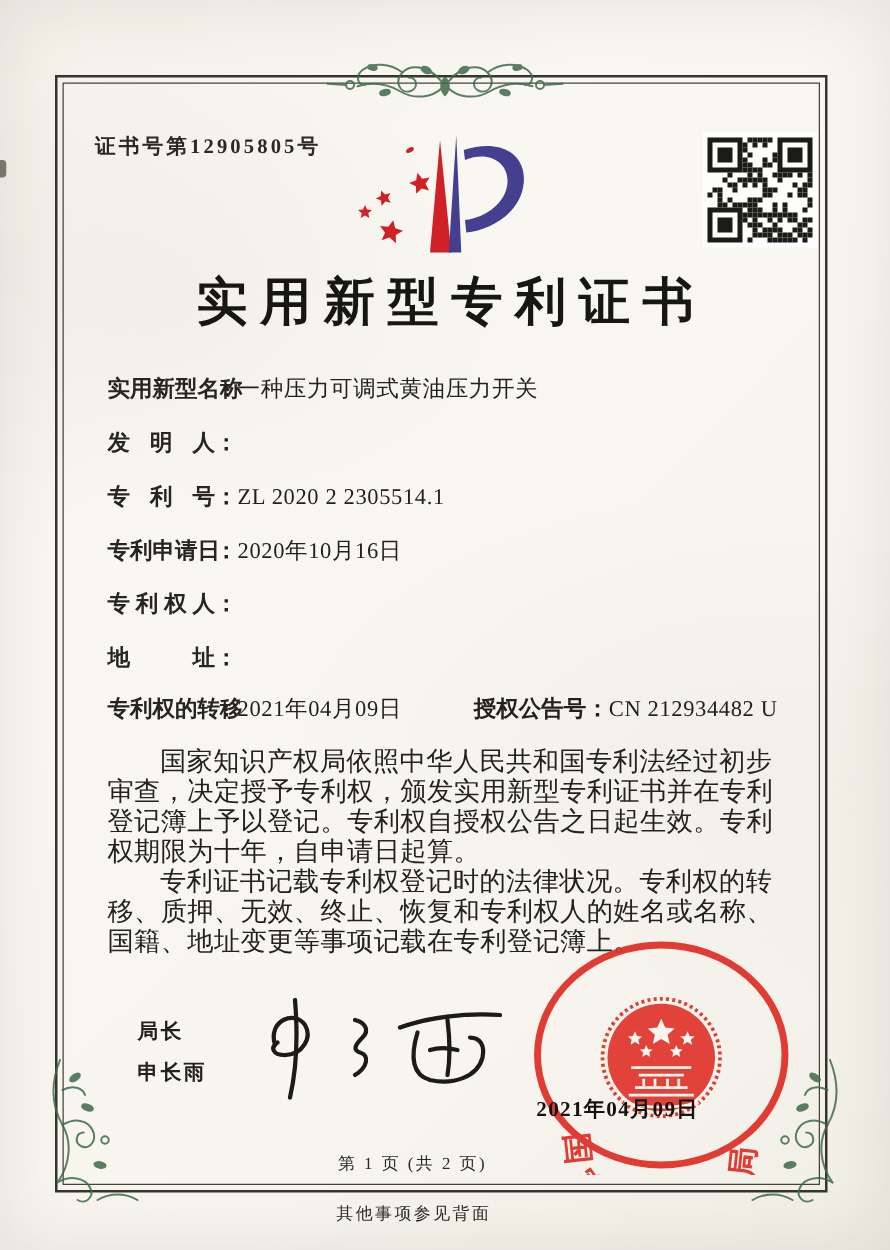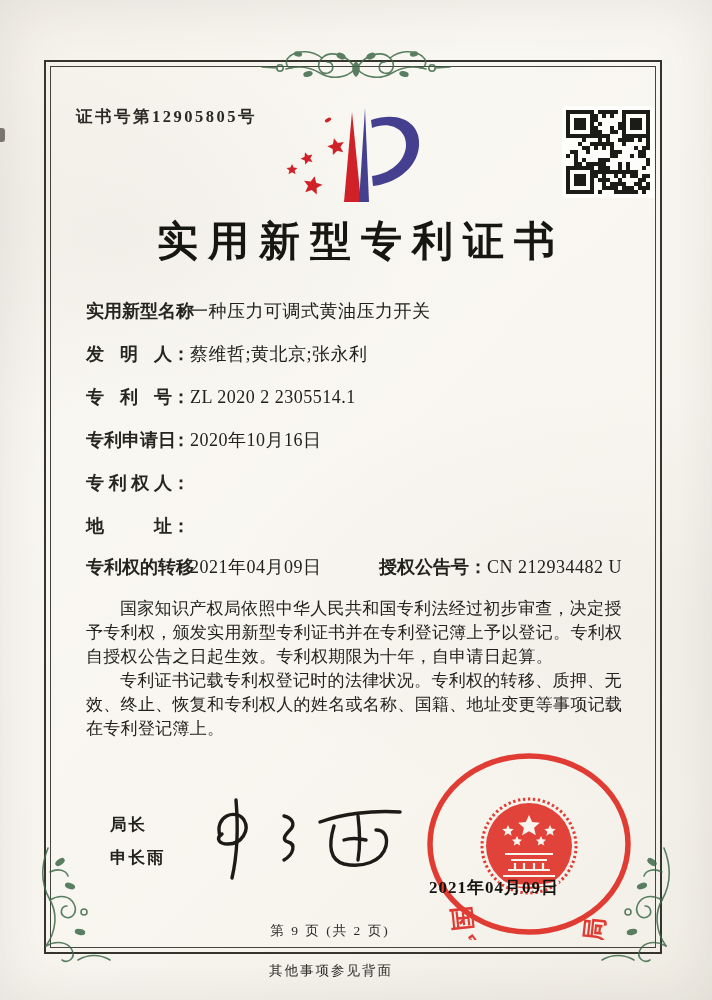--- a/index.html
+++ b/index.html
@@ -45,21 +45,21 @@
     text-align:justify; text-align-last:justify; -moz-text-align-last:justify;
     white-space:nowrap; overflow:visible; font-weight:600; color:#262521;
   }
   .fcolon { flex:0 0 16px; font-weight:600; }
   .fvalue { flex:1 1 auto; max-width:446px; color:#22211c; letter-spacing:0.5px; }
   .grant-row { display:flex; line-height:22px; }
   .grant-row .fvalue { max-width:185px; flex:0 0 185px; }
   .glabel2 { flex:0 0 auto; font-weight:600; margin-left:4px; }
   .body-text {
     position:absolute; left:86px; top:597px; width:544px;
-    font-size:17px; line-height:24px; color:#23221d; letter-spacing:0.3px;
+    font-size:21px; line-height:24px; color:#23221d; letter-spacing:0.3px;
   }
   .body-text p { text-indent:2em; margin:0; }
   .director-label { position:absolute; left:110px; top:814px; font-size:16.5px; font-weight:600; letter-spacing:2px;}
   .director-name  { position:absolute; left:110px; top:847px; font-size:16.5px; font-weight:600; letter-spacing:2px;}
   .signature { position:absolute; left:192px; top:794px; width:218px; height:92px; }
   .seal { position:absolute; left:424px; top:750px; width:210px; height:190px; opacity:0.92; }
   .seal-date {
     position:absolute; left:429px; top:876px;
     font-size:17px; font-weight:700; letter-spacing:1px; color:#14130f;
   }
@@ -306,21 +306,20 @@
 
   <div class="fields">
     <div class="field-row">
       <span class="flabel">实用新型名称</span>
         <span class="fcolon">：</span>
         <span class="fvalue">一种压力可调式黄油压力开关</span>
     </div>
     <div class="field-row">
       <span class="flabel">发明人</span>
         <span class="fcolon">：</span>
-        <span class="fvalue">蔡维哲;黄北京;张永利</span>
     </div>
     <div class="field-row">
       <span class="flabel">专利号</span>
         <span class="fcolon">：</span>
         <span class="fvalue">ZL 2020 2 2305514.1</span>
     </div>
     <div class="field-row">
       <span class="flabel">专利申请日</span>
         <span class="fcolon">：</span>
         <span class="fvalue">2020年10月16日</span>
@@ -390,16 +389,16 @@
           <path d="M-14 17 L-14 23 M-5 17 L-5 23 M5 17 L5 23 M14 17 L14 23"></path>
           <path d="M-21 24 L21 24"></path>
           <path d="M-26 30 L26 30"></path>
           <path d="M-30 36 C-12 41 12 41 30 36"></path>
         </g>
       </g>
     </g>
   </svg>
   <div class="seal-date">2021年04月09日</div>
 
-  <div class="page-info">第 9 页 (共 2 页)</div>
+  <div class="page-info">第 1 页 (共 2 页)</div>
   <div class="footer-note">其他事项参见背面</div>
 
 </div>
 
 </body></html>

